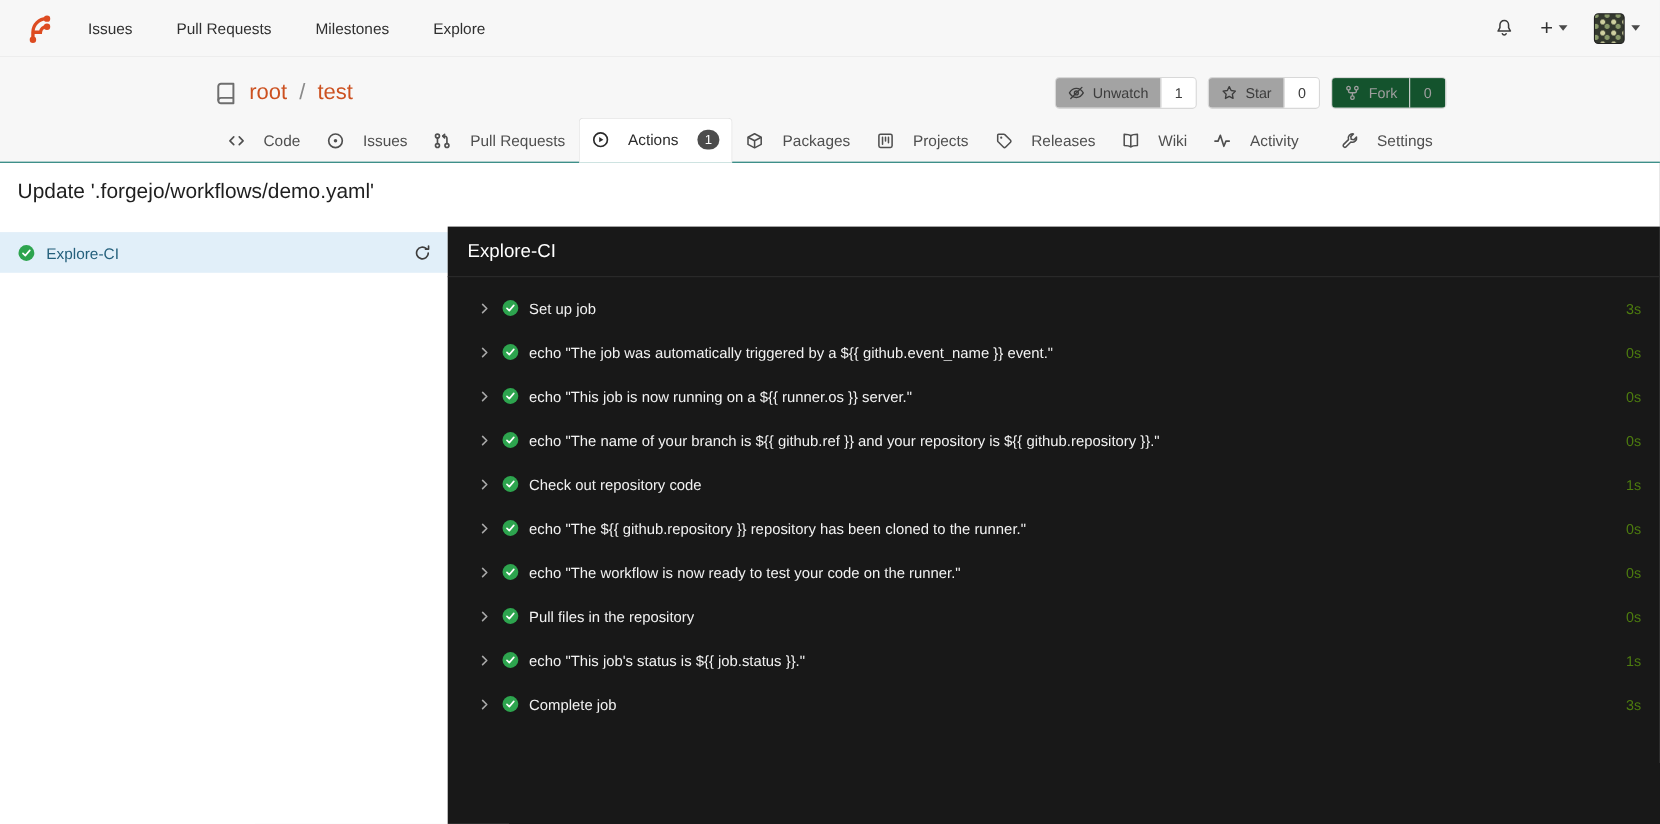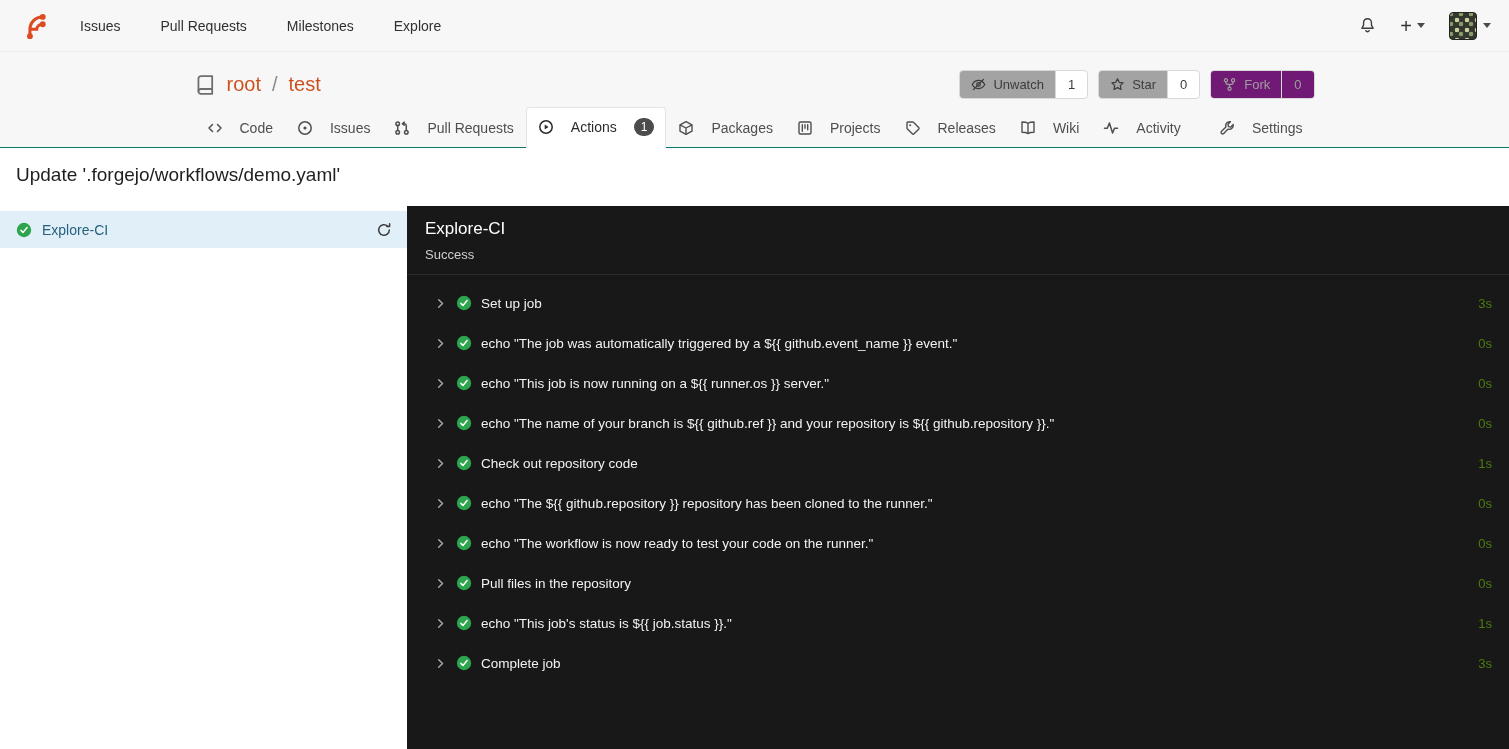--- a/index.html
+++ b/index.html
@@ -43,21 +43,21 @@
   .repo-link { font-size: 20px; color: #cc5120; text-decoration: none; }
   .slash { font-size: 20px; color: #8a8a8a; margin: 0 1px; }
   .repo-actions { margin-left: auto; display: flex; gap: 10px; }
   .btn-group {
     display: flex; align-items: stretch; background: #fff;
     border: 1px solid #d8d8d8; border-radius: 4px; overflow: hidden;
     font-size: 13px; color: #3c3c3c;
   }
   .btn-main { display: flex; align-items: center; gap: 7px; padding: 6px 11px; background: #a3a3a3; border: none; font: inherit; color: inherit; }
   .btn-count { display: flex; align-items: center; padding: 6px 12px; border-left: 1px solid #d8d8d8; color: #3c3c3c; text-decoration: none; }
-  .btn-group.fork .btn-main, .btn-group.fork .btn-count { color: #9e9e9e; background: #701a75; justify-content: flex-end; }
+  .btn-group.fork .btn-main, .btn-group.fork .btn-count { color: #9e9e9e; background: #14532d; justify-content: flex-end; }
 
   .repo-tabs { display: flex; align-items: flex-end; margin-top: 8px; }
   .tab {
     display: flex; align-items: center; gap: 17px;
     padding: 10px 11px 12px; margin-bottom: -1px;
     color: #4f4f4f; text-decoration: none; font-size: 14px;
     border: 1px solid transparent; border-bottom: none;
     border-radius: 4px 4px 0 0;
   }
   .tab.active { background: #fff; border-color: #e4e4e4; color: #2b2b2b; text-align: center; }
@@ -292,21 +292,20 @@
           <path d="M13.3 8A5.3 5.3 0 1 1 11.6 4.1"></path>
           <path d="M13.6 1.7v2.8h-2.8" stroke-linejoin="round"></path>
         </svg>
       </span>
     </div>
   </aside>
 
   <section class="log-panel">
     <div class="log-header">
       <div class="log-job-name">Explore-CI</div>
-      <div class="log-job-status">Success</div>
     </div>
     <div class="steps">
 
         <div class="step-row cursor">
           <span class="icon-wrap">
             <svg width="13" height="13" viewBox="0 0 16 16" fill="none" stroke="#a8a8a8" stroke-width="1.8" stroke-linecap="round" stroke-linejoin="round">
               <path d="M5.8 3.4 10.5 8l-4.7 4.6"></path>
             </svg>
           </span>
           <span class="icon-wrap">

